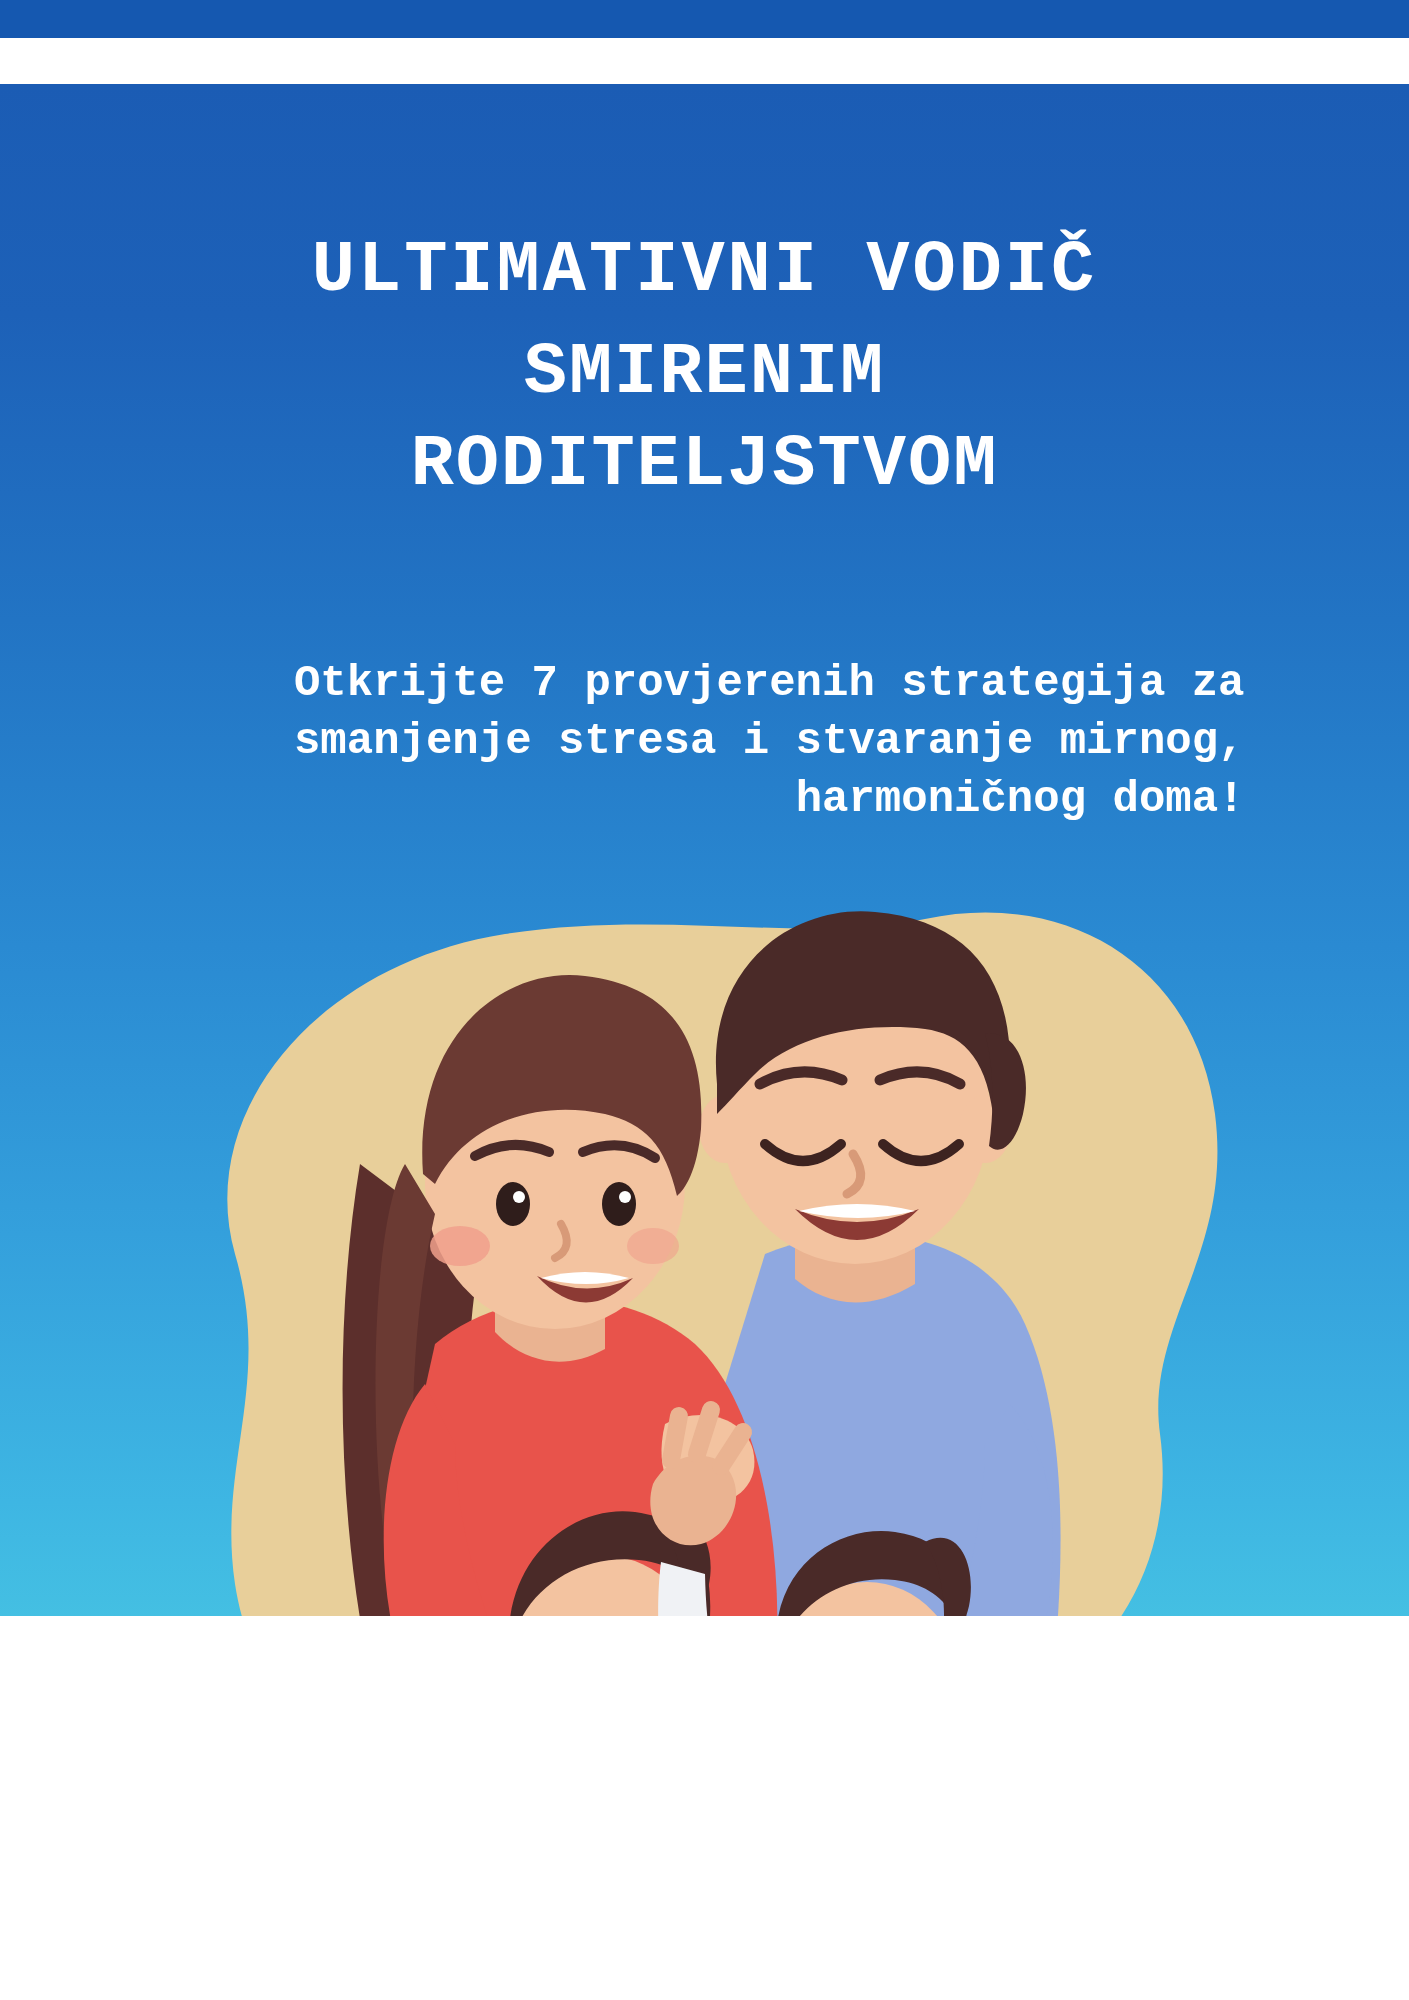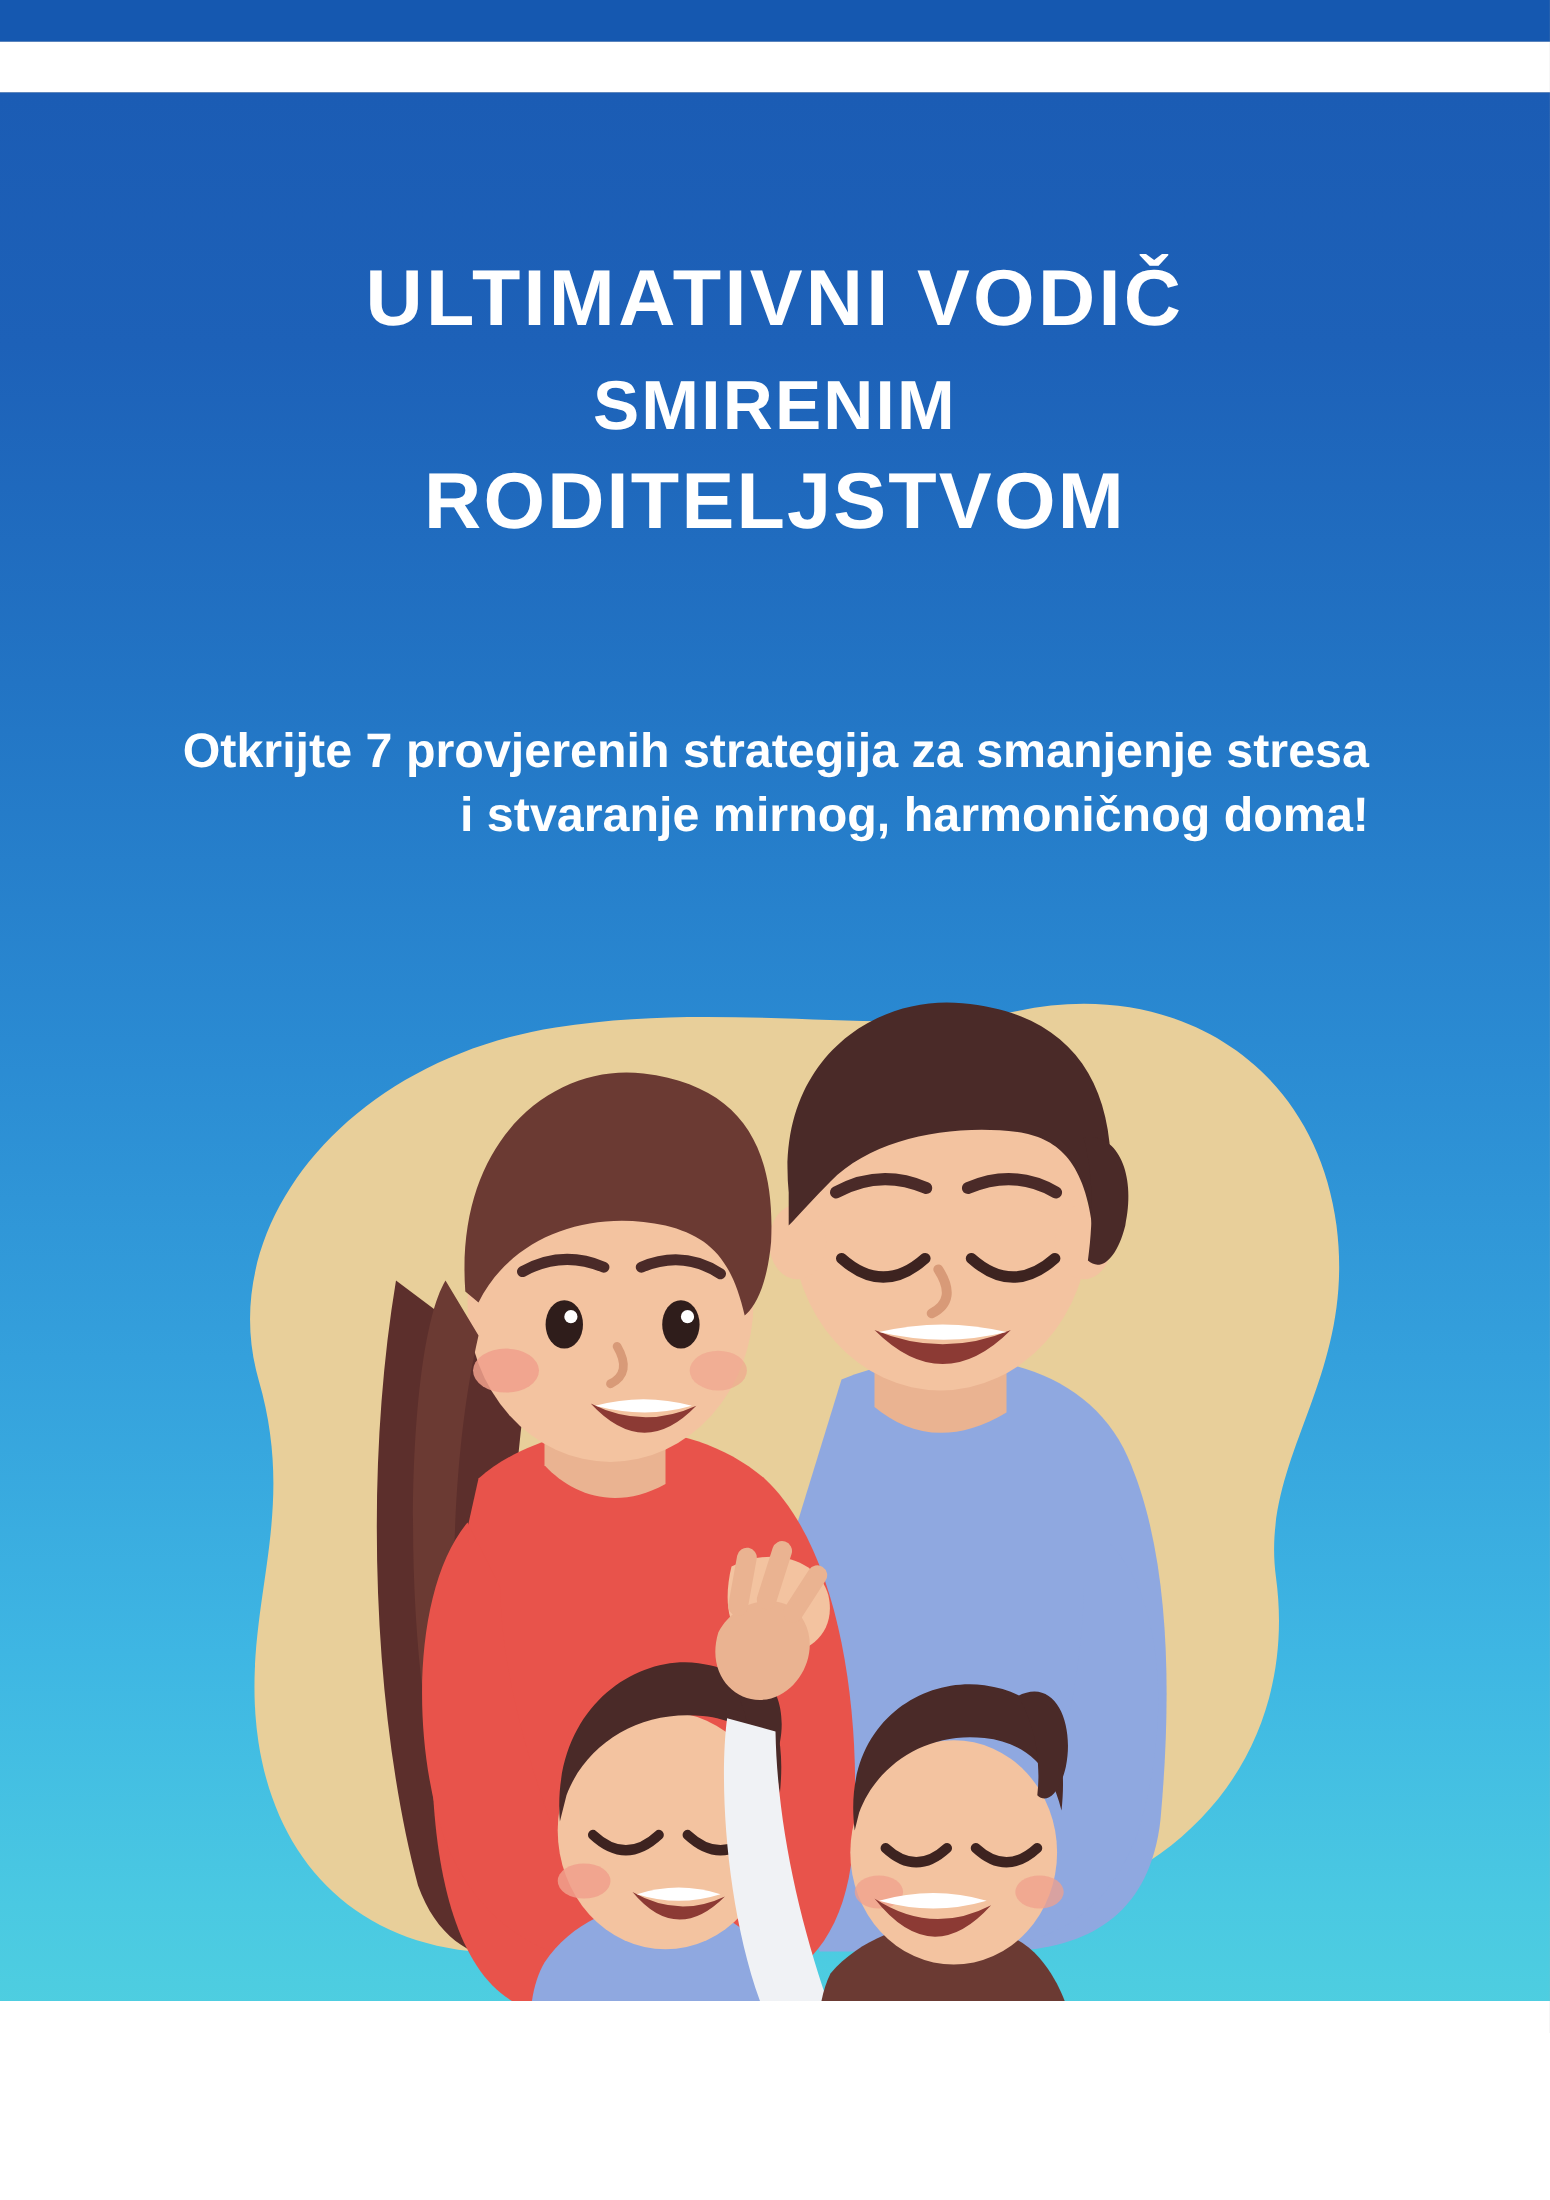--- a/index.html
+++ b/index.html
@@ -6,23 +6,24 @@
     margin: 0;
     padding: 0;
     background: #ffffff;
   }
   body {
     font-family: "Liberation Sans", sans-serif;
   }
   .page {
     position: relative;
     width: 1409px;
-    height: 1819px;
+    height: 1616px;
     overflow: hidden;
     background: #a3a3a3;
+    font-family: Liberation Mono, monospace;
   }
   
   .top-bar {
     position: absolute;
     left: 0;
     top: 0;
     width: 1409px;
     height: 38px;
     background: #1558b0;
   }
@@ -61,21 +62,21 @@
     color: #ffffff;
   }
   .kicker {
     font-size: 72px;
     font-weight: bold;
     letter-spacing: 3px;
     line-height: 1.05;
     margin: 0 0 26px 0;
   }
   .title-1 {
-    font-size: 63px;
+    font-size: 72px;
     font-weight: bold;
     letter-spacing: 2px;
     line-height: 1.05;
     margin: 0 0 10px 0;
   }
   .title-2 {
     font-size: 72px;
     font-weight: bold;
     letter-spacing: 2px;
     line-height: 1.05;

